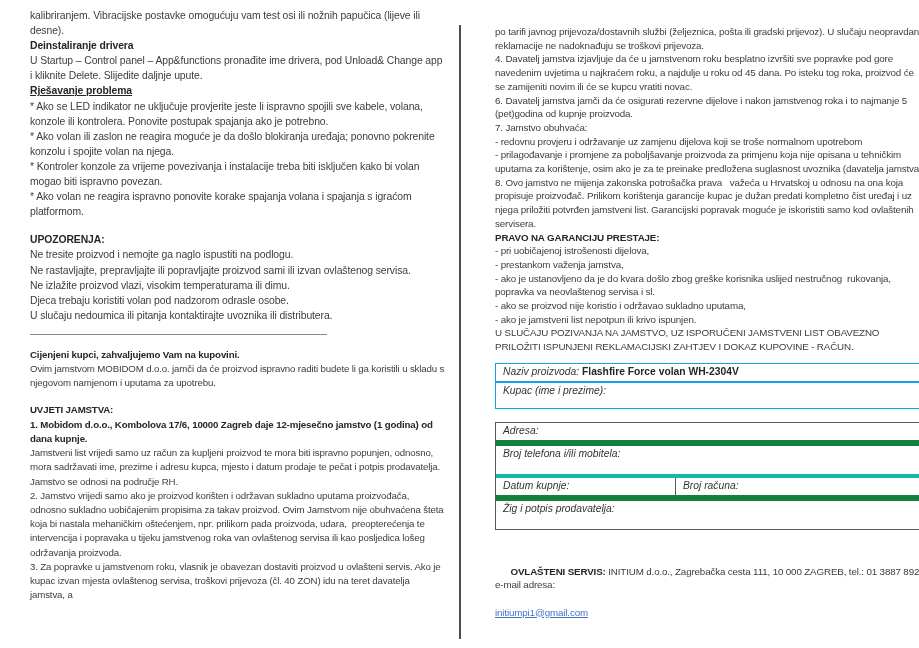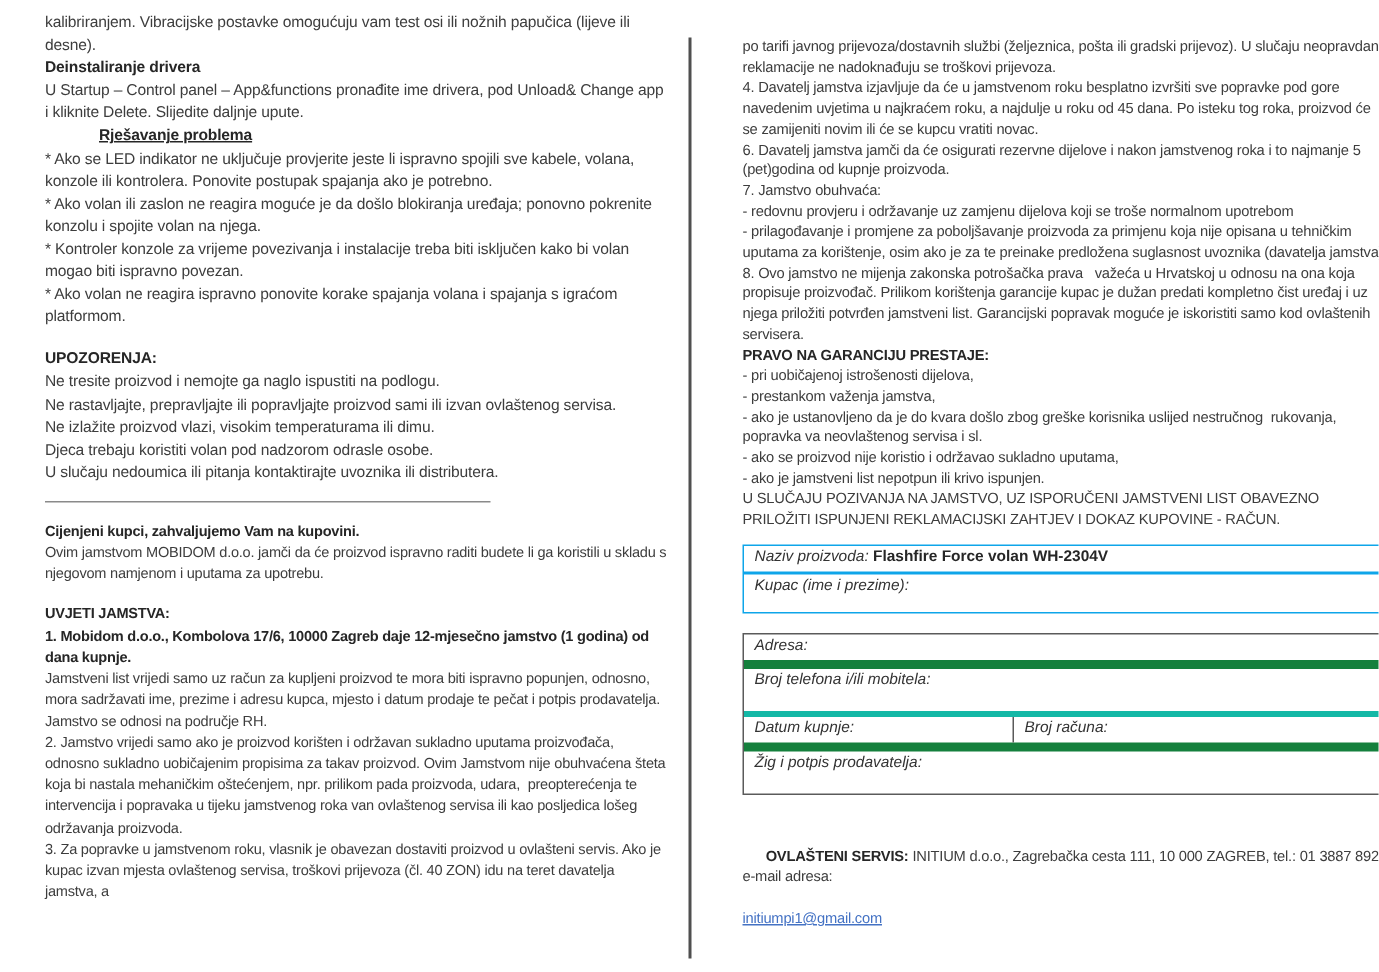--- a/index.html
+++ b/index.html
@@ -11,21 +11,21 @@
   .col-left{position:absolute;left:30px;top:8px;width:417px;}
   .col-divider{position:absolute;left:459px;top:25px;width:2px;height:614px;background:#4f4f4f;}
   .col-right{position:absolute;left:495px;top:25px;width:430px;}
 
   .top-block{font-size:10.4px;line-height:15.1px;letter-spacing:-0.1px;}
   .bottom-block{font-size:9.7px;line-height:14.2px;letter-spacing:-0.15px;}
   .rc-text{font-size:9.8px;line-height:13.7px;letter-spacing:-0.15px;}
 
   .p{margin:0;white-space:pre-wrap;}
   .b{font-weight:bold;color:#262626;}
-  .u{text-decoration:underline;margin-left:36px;}
+  .u{text-decoration:underline;}
   .spacer-sm{height:13px;}
 
   .hr-line{border:none;border-top:1px solid #8a8a8a;width:297px;margin:11px 0 13px 0;height:0;}
 
   
   .form{margin-top:9px;color:#333;}
   .fbox{border:1px solid #0ea5e9;font-style:italic;font-size:10.3px;padding:2px 7px 1px 7px;box-sizing:border-box;}
   .fbox.product{height:19px;}
   .fbox.customer{height:27px;}
   .fgroup{border:1px solid #5a5a5a;margin-top:13px;}

